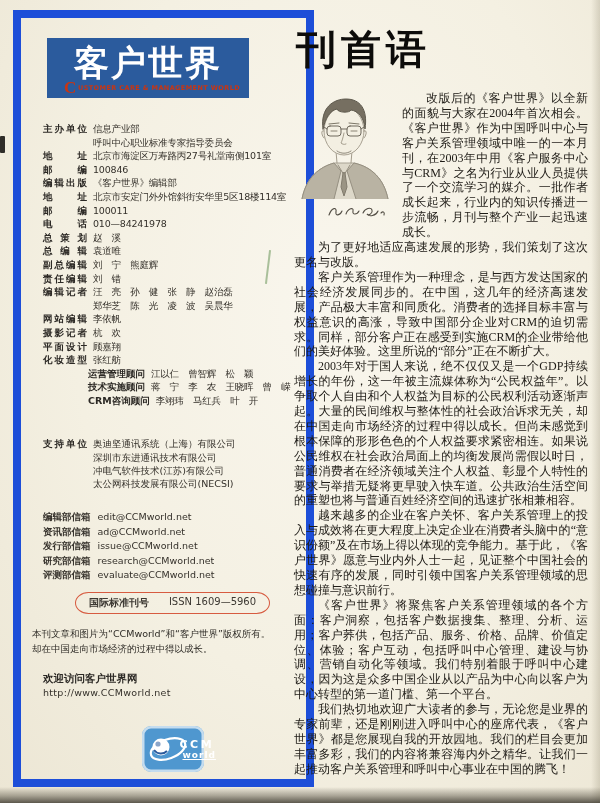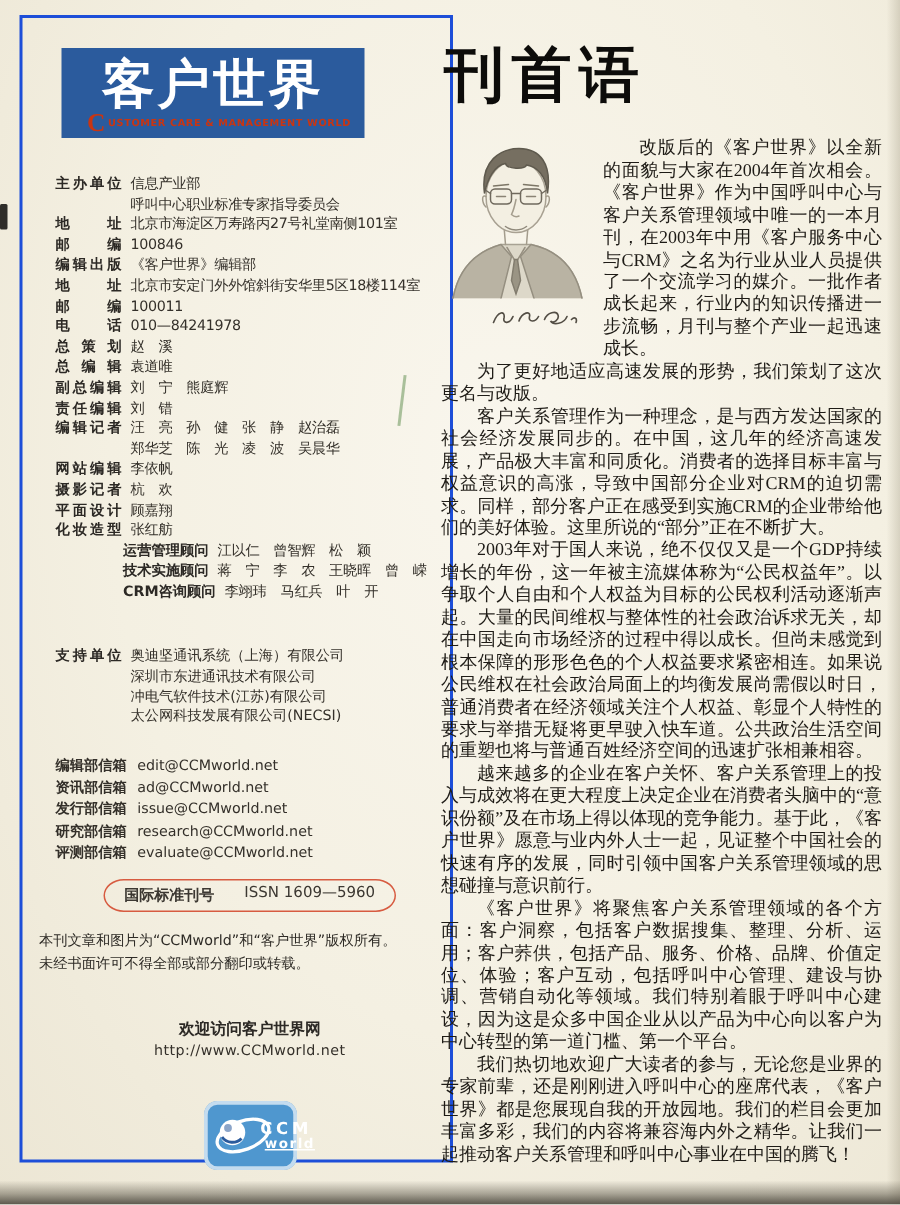--- a/index.html
+++ b/index.html
@@ -3,21 +3,21 @@
 <meta charset="utf-8">
 <style>
   html,body{margin:0;padding:0;}
   body{width:600px;height:803px;position:relative;overflow:hidden;
        background:radial-gradient(ellipse at 55% 38%, #f9f6ed 0%, #f4f0e2 55%, #ece6d4 100%);
        font-family:"DejaVu Sans","Liberation Sans",sans-serif;}
   .page{position:absolute;inset:0;}
 
   
   .mastbox{position:absolute;left:13px;top:10px;width:259px;height:757px;
-           border:2px solid #1d4ed8;padding:0 4px 4px 22px;box-sizing:content-box;}
+           border:8px solid #1d4ed8;padding:0 4px 4px 22px;box-sizing:content-box;}
   .logo-box{position:relative;margin:20px 0 0 4px;width:202px;height:60px;background:#2b5b9d;}
   .logo-cn{color:#ffffff;font-weight:bold;font-size:35px;line-height:50px;text-align:center;letter-spacing:2px;}
   .logo-c{position:absolute;left:17px;bottom:2px;color:#c93512;font-size:17px;font-weight:bold;
           font-family:"Liberation Serif",serif;line-height:1;}
   .logo-sub{position:absolute;left:31px;bottom:6px;color:#c93512;font-size:6.5px;font-weight:bold;letter-spacing:0.4px;}
 
   .mast-rows{margin-top:24px;color:#34302a;}
   .mrow{display:flex;line-height:13.6px;font-size:9.5px;}
   .lbl{flex:0 0 44px;margin-right:6px;font-weight:bold;color:#2c2925;
        text-align:justify;text-align-last:justify;}
@@ -30,21 +30,21 @@
   .emails{margin-top:20px;}
   .erow{display:flex;font-size:9.5px;line-height:14.4px;color:#34302a;}
   .erow .elbl{font-weight:bold;margin-right:7px;white-space:nowrap;}
   .erow .eval{font-family:"DejaVu Sans",sans-serif;letter-spacing:0;}
 
   .issn{margin:10px auto 0;width:fit-content;border:1.6px solid #d75b40;border-radius:16px/13px;
         padding:3px 13px;font-size:10px;color:#3c3832;display:flex;gap:20px;white-space:nowrap;}
   .issn .issn-lbl{font-weight:bold;}
 
   .copyright{margin:12px 0 0 -11px;font-size:9.5px;line-height:15px;color:#2e2b26;}
-  .site{margin-top:28px;text-align:center;}
+  .site{margin-top:14px;text-align:left;}
   .site-invite{font-size:10.5px;font-weight:bold;color:#2c2925;line-height:16px;}
   .site-url{font-size:9.5px;color:#34302a;line-height:14px;letter-spacing:0.3px;}
 
   .ccm-logo{position:relative;margin:26px auto 0;width:62px;height:46px;background:#4f97cf;
             border-radius:9px;box-shadow:inset 0 0 0 2.5px rgba(235,243,250,0.75);}
   .ccm-globe{position:absolute;left:2px;top:3px;}
   .ccm-t1{position:absolute;left:38px;top:12px;color:#fff;font-weight:bold;font-size:11px;letter-spacing:2.5px;}
   .ccm-t2{position:absolute;left:41px;top:24px;color:#fff;font-weight:bold;font-size:9px;letter-spacing:1px;text-decoration:underline;}
 
   
@@ -197,21 +197,21 @@
         </div>
     </div>
 
     <div class="issn">
       <span class="issn-lbl">国际标准刊号</span>
       <span class="issn-val">ISSN  1609—5960</span>
     </div>
 
     <div class="copyright">
       <div>本刊文章和图片为“CCMworld”和“客户世界”版权所有。</div>
-      <div>未经书面许可不得全部或部分翻印或转载。</div>
+      <div>却在中国走向市场经济的过程中得以成长。</div>
     </div>
 
     <div class="site">
       <div class="site-invite">欢迎访问客户世界网</div>
       <div class="site-url">http://www.CCMworld.net</div>
     </div>
 
     <div class="ccm-logo">
       <svg class="ccm-globe" width="44" height="40" viewBox="0 0 44 40">
         <ellipse cx="24" cy="20" rx="18" ry="9.5" fill="none" stroke="#ffffff" stroke-width="2.2" transform="rotate(-20 24 20)"></ellipse>

